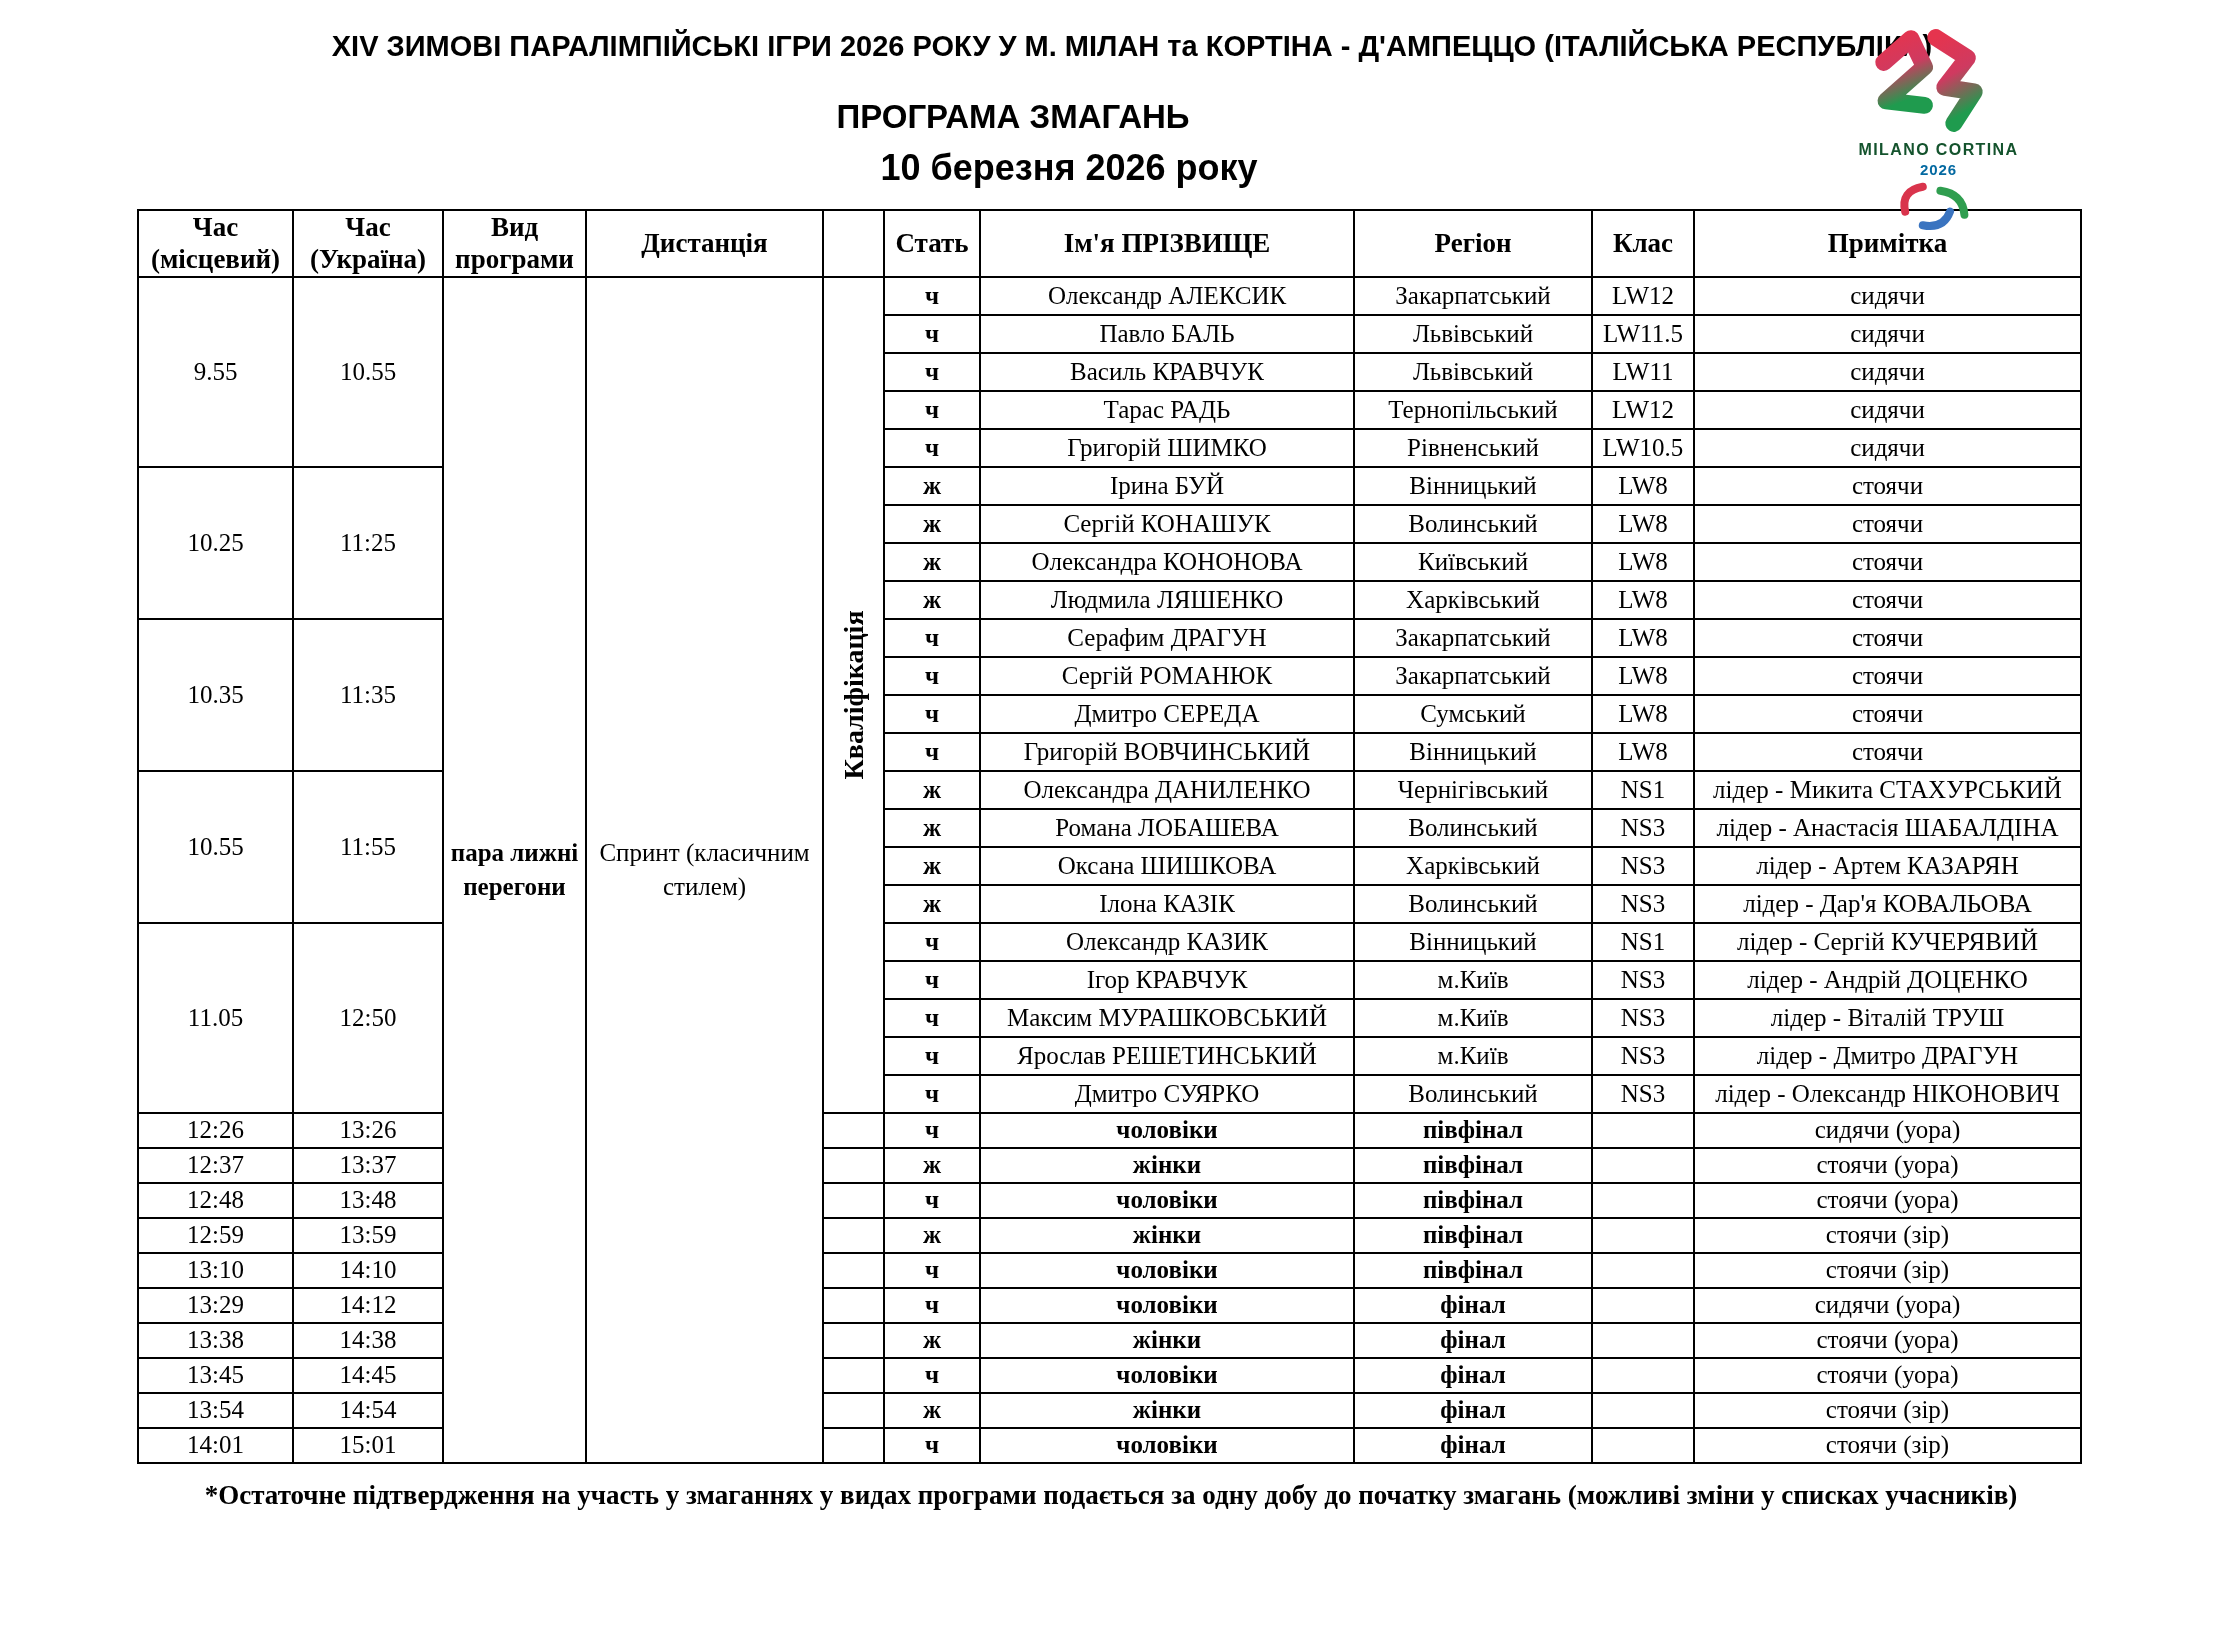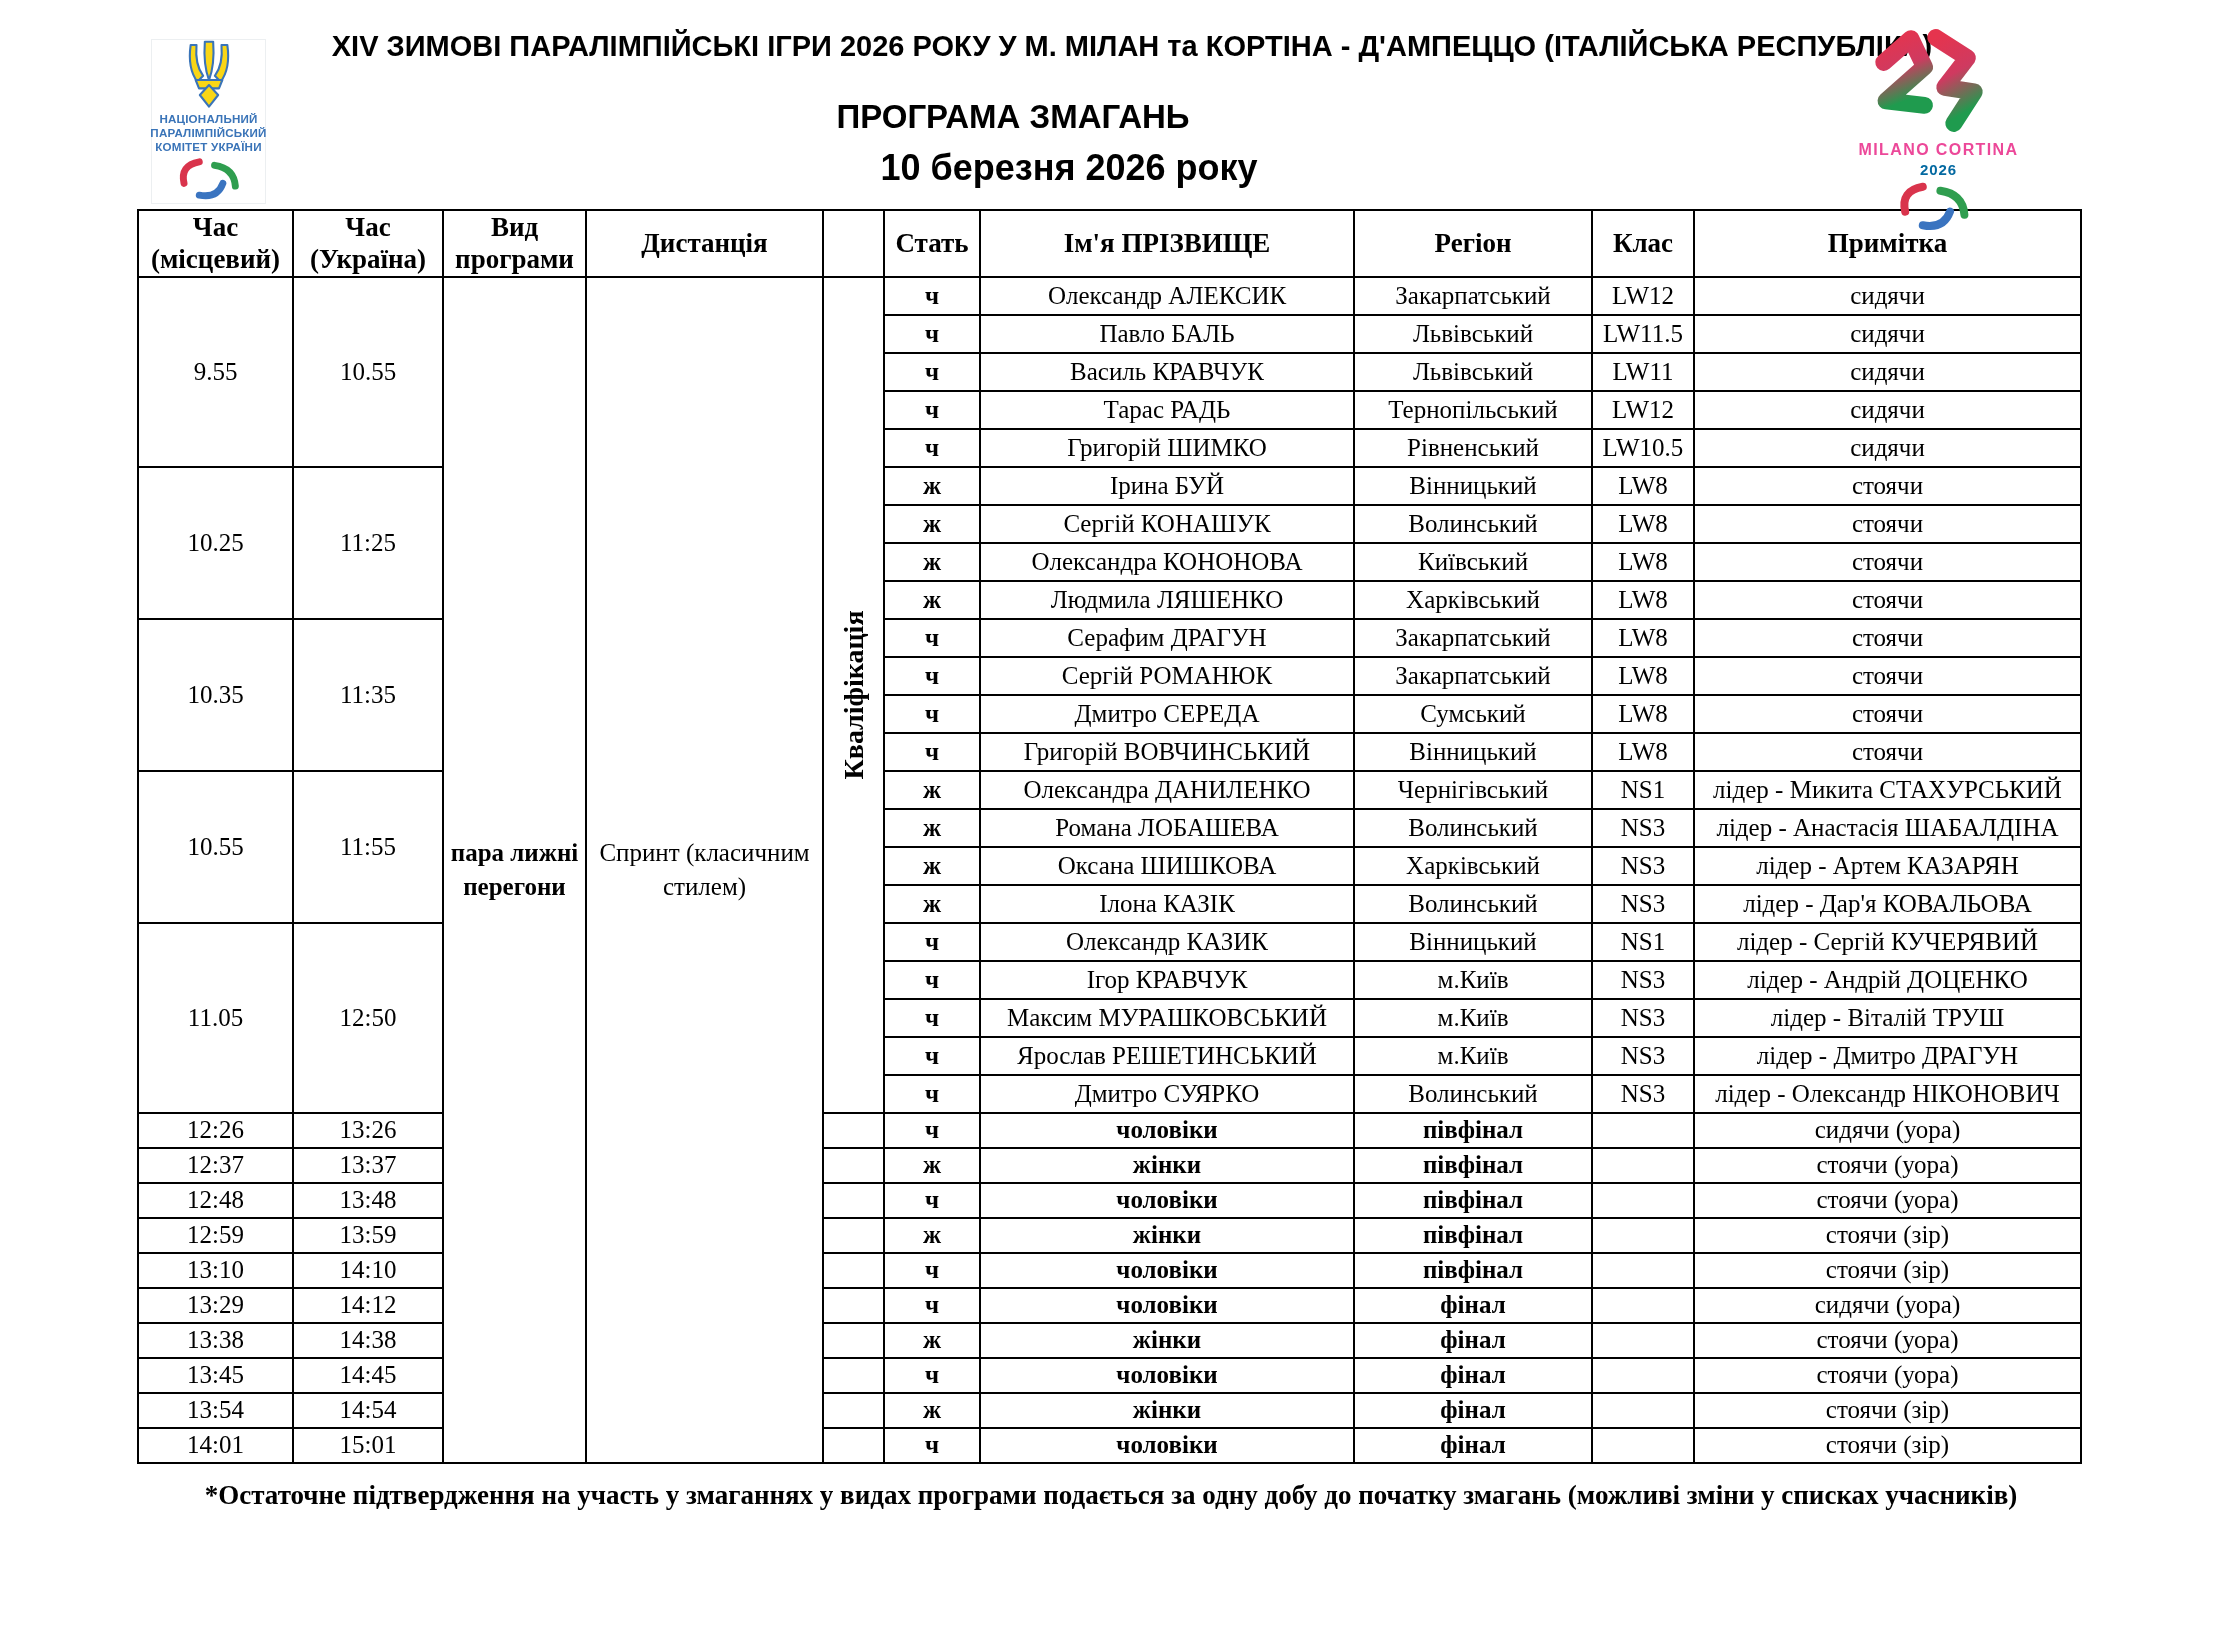--- a/index.html
+++ b/index.html
@@ -30,21 +30,21 @@
   .npc-lines { text-align:center; margin-top:1.9px; }
   .npc-lines div {
     font-family:"Liberation Sans", sans-serif; font-weight:bold; font-size:11.6px;
     line-height:14px; color:#3a74b8; letter-spacing:0.2px;
   }
   
   .mc-mark { position:absolute; left:1864px; top:24px; }
   .mc-name {
     position:absolute; left:1841px; top:141px; width:195px; text-align:center;
     font-family:"Liberation Sans", sans-serif; font-weight:bold; font-size:16px;
-    letter-spacing:1.4px; color:#ec4899; white-space:nowrap;
+    letter-spacing:1.4px; color:#14532d; white-space:nowrap;
   }
   .mc-year {
     position:absolute; left:1841px; top:161px; width:195px; text-align:center;
     font-family:"Liberation Sans", sans-serif; font-weight:bold; font-size:15px;
     letter-spacing:0.9px; color:#0369a1;
   }
   .mc-agitos { position:absolute; left:1894px; top:180px; z-index:5; }
   
   table.sched {
     position:absolute; left:137px; top:209px; width:1943px;
@@ -74,43 +74,20 @@
   .footer-note {
     position:absolute; left:0; top:1480px; width:2222px; text-align:center;
     font-size:27px; font-weight:bold;
   }
 </style>
 </head>
 <body>
 
 <div id="page">
 
-  <div class="npc-card">
-    <svg width="54" height="70" viewBox="0 0 60 84">
-      <g fill="#f9d616" stroke="#3a74b8" stroke-width="2.5" stroke-linejoin="round">
-        <path d="M8 6 Q4 34 16 50 L23 43 Q13 30 15 6 Z"></path>
-        <path d="M52 6 Q56 34 44 50 L37 43 Q47 30 45 6 Z"></path>
-        <path d="M25 2 L35 2 Q37 30 30 48 Q23 30 25 2 Z"></path>
-        <path d="M14 48 L46 48 L42 58 L18 58 Z"></path>
-        <path d="M30 54 L41 66 L30 80 L19 66 Z"></path>
-      </g>
-    </svg>
-    <div class="npc-lines">
-      <div>НАЦІОНАЛЬНИЙ</div>
-      <div>ПАРАЛІМПІЙСЬКИЙ</div>
-      <div>КОМІТЕТ УКРАЇНИ</div>
-    </div>
-    <svg width="78" height="43" viewBox="0 0 100 62" style="margin-top:2.8px;">
-      <g fill="none" stroke-linecap="round" stroke-width="10">
-        <path d="M14 38 Q8 12 36 7" stroke="#d9344c"></path>
-        <path d="M36 55 Q62 60 70 38" stroke="#3a74c0"></path>
-        <path d="M58 12 Q86 16 88 42" stroke="#2f9e4f"></path>
-      </g>
-    </svg>
-  </div>
 
   <div class="title1">XIV ЗИМОВІ ПАРАЛІМПІЙСЬКІ ІГРИ 2026 РОКУ У М. МІЛАН та КОРТІНА - Д'АМПЕЦЦО (ІТАЛІЙСЬКА РЕСПУБЛІКА)</div>
   <div class="title2">ПРОГРАМА ЗМАГАНЬ</div>
   <div class="title3">10 березня 2026 року</div>
 
   <svg class="mc-mark" width="139" height="113" viewBox="0 0 120 100">
     <defs>
       <linearGradient id="mcgrad" x1="0" y1="0" x2="0.25" y2="1">
         <stop offset="0%" stop-color="#e5344e"></stop>
         <stop offset="50%" stop-color="#cf3a60"></stop>

